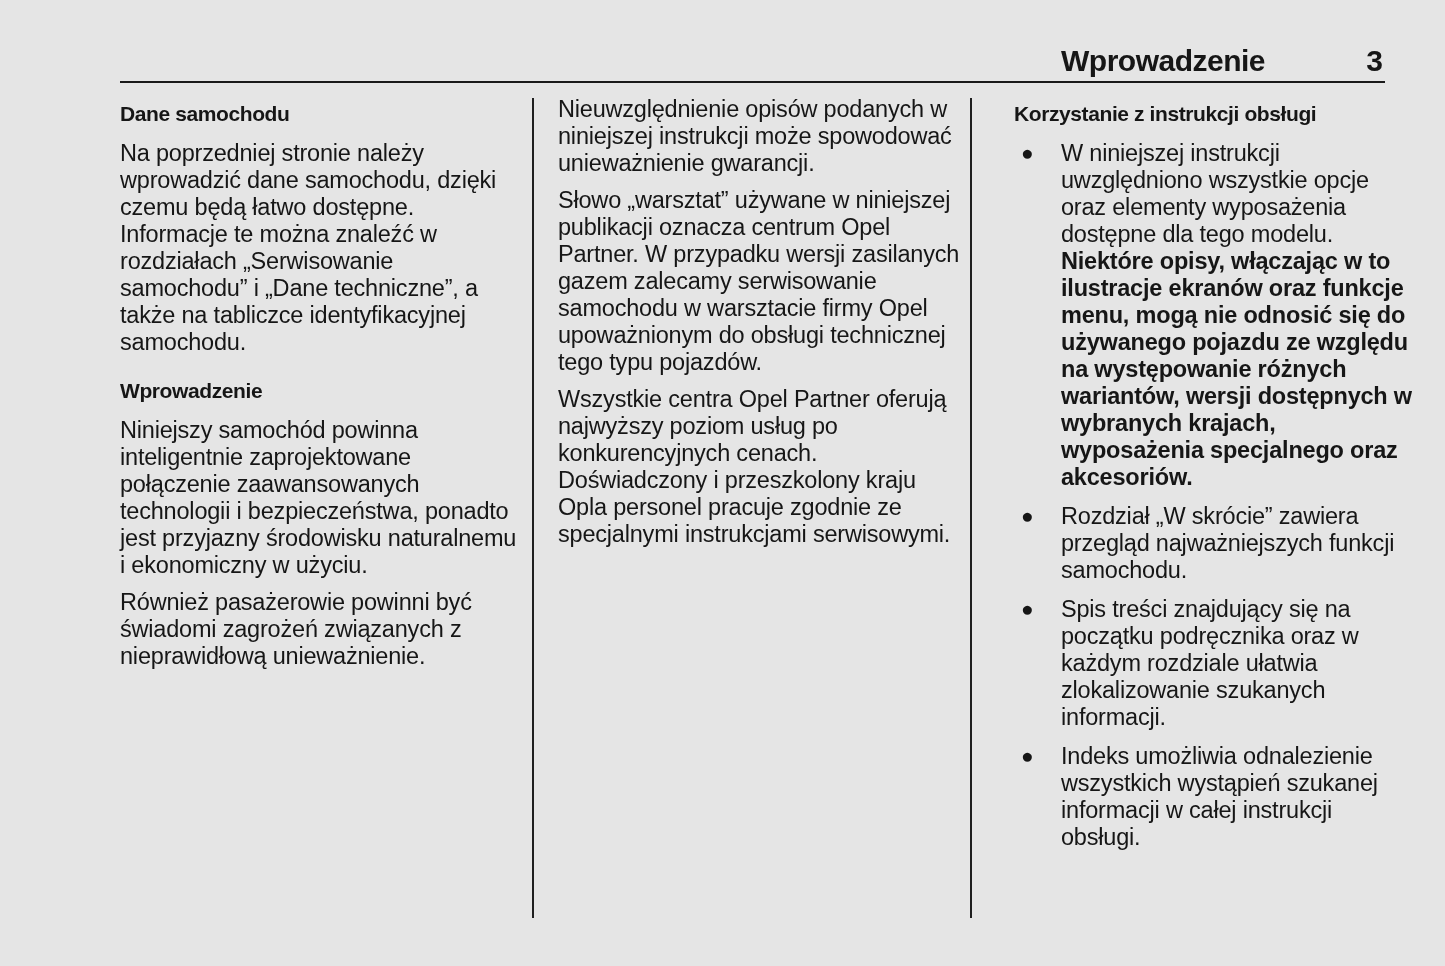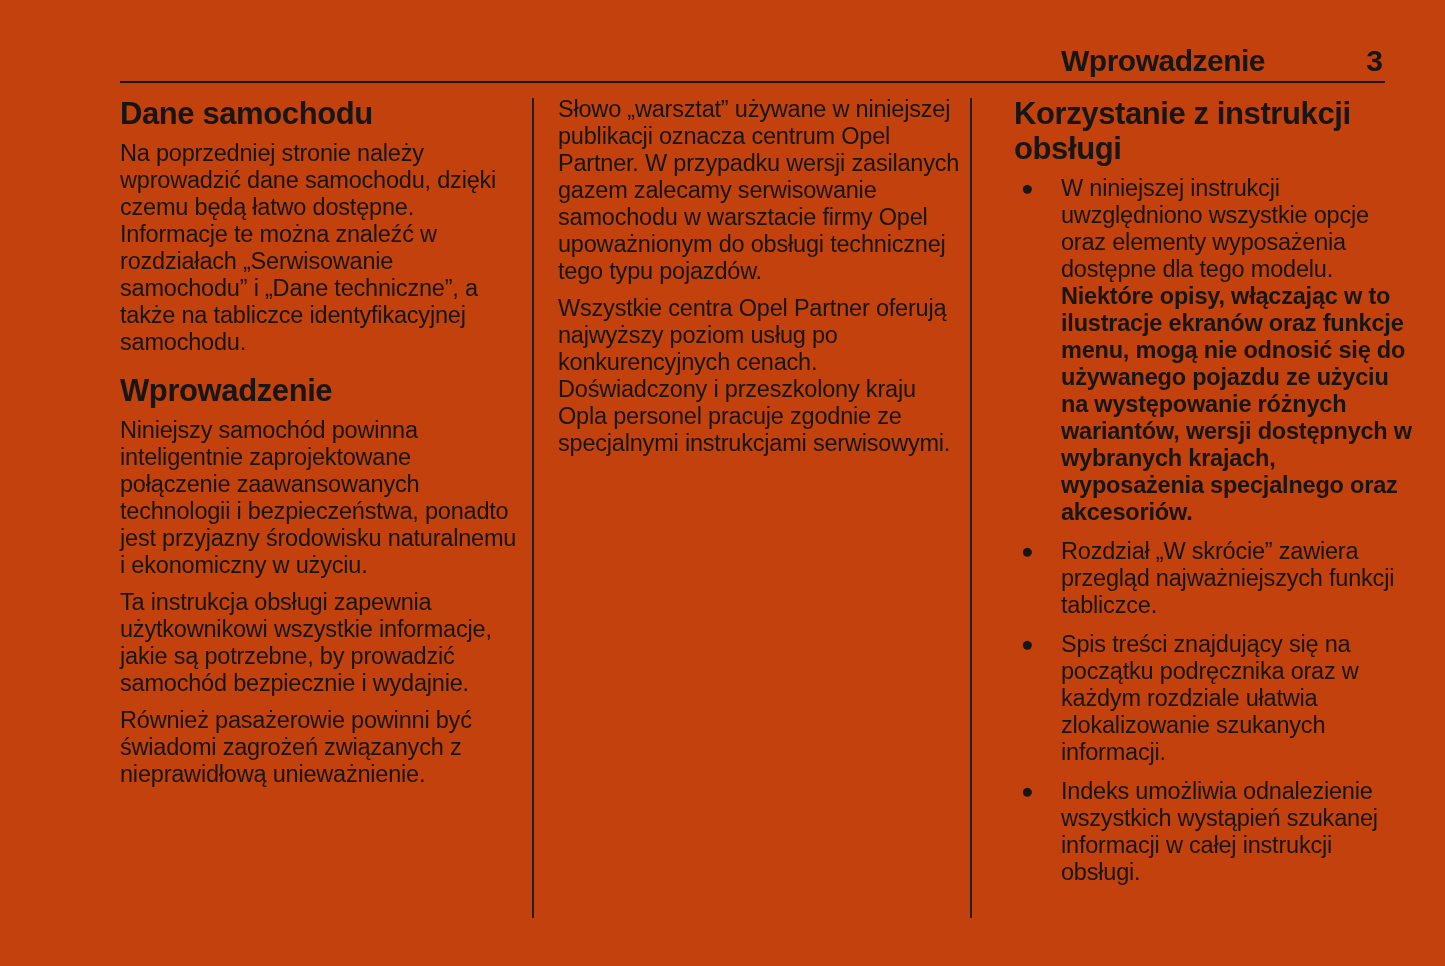--- a/index.html
+++ b/index.html
@@ -4,21 +4,21 @@
 <style>
   html, body {
     margin: 0;
     padding: 0;
     background: #ffffff;
   }
   .page {
     position: relative;
     width: 1445px;
     height: 966px;
-    background: #c2410c;
+    background: #e5e5e5;
     font-family: "Liberation Sans", sans-serif;
     color: #161616;
     overflow: hidden;
   }
   .header-title {
     position: absolute;
     top: 44px;
     right: 180px;
     font-size: 30px;
     font-weight: bold;
@@ -54,21 +54,21 @@
     top: 96px;
     font-size: 23.5px;
     line-height: 27px;
     letter-spacing: -0.2px;
   }
   .col1 { left: 120px; width: 402px; }
   .col2 { left: 558px; width: 402px; }
   .col3 { left: 994px; width: 398px; margin-left: 20px; }
 
   .col h2 {
-    font-size: 31px;
+    font-size: 21px;
     line-height: 35px;
     font-weight: bold;
     letter-spacing: -0.4px;
     margin: 0 0 9px 0;
   }
   .col h2.mt { margin-top: 17px; }
 
   .col p { margin: 0 0 10px 0; }
 
   .bullet-list {
@@ -99,39 +99,39 @@
   <div class="header-rule"></div>
 
   <div class="column-divider divider-left"></div>
   <div class="column-divider divider-right"></div>
 
   <section class="col col1">
     <h2>Dane samochodu</h2>
     <p>Na poprzedniej stronie należy wprowadzić dane samochodu, dzięki czemu będą łatwo dostępne. Informacje te można znaleźć w rozdziałach „Serwisowanie samochodu” i „Dane techniczne”, a także na tabliczce identyfikacyjnej samochodu.</p>
     <h2 class="mt">Wprowadzenie</h2>
     <p>Niniejszy samochód powinna inteligentnie zaprojektowane połączenie zaawansowanych technologii i bezpieczeństwa, ponadto jest przyjazny środowisku naturalnemu i ekonomiczny w użyciu.</p>
-    <p>Ta instrukcja obsługi zapewnia użytkownikowi wszystkie informacje, jakie są potrzebne, by prowadzić samochód bezpiecznie i wydajnie.</p>
     <p>Również pasażerowie powinni być świadomi zagrożeń związanych z nieprawidłową unieważnienie.</p>
   </section>
 
   <section class="col col2">
+    <p>Nieuwzględnienie opisów podanych w niniejszej instrukcji może spowodować unieważnienie gwarancji.</p>
     <p>Słowo „warsztat” używane w niniejszej publikacji oznacza centrum Opel Partner. W przypadku wersji zasilanych gazem zalecamy serwisowanie samochodu w warsztacie firmy Opel upoważnionym do obsługi technicznej tego typu pojazdów.</p>
     <p>Wszystkie centra Opel Partner oferują najwyższy poziom usług po konkurencyjnych cenach. Doświadczony i przeszkolony kraju Opla personel pracuje zgodnie ze specjalnymi instrukcjami serwisowymi.</p>
   </section>
 
   <section class="col col3">
     <h2>Korzystanie z instrukcji obsługi</h2>
     <ul class="bullet-list">
       <li class="bullet-item">
         <span class="bullet-glyph">●</span>
-        <span>W niniejszej instrukcji uwzględniono wszystkie opcje oraz elementy wyposażenia dostępne dla tego modelu. </span><span class="semibold">Niektóre opisy, włączając w to ilustracje ekranów oraz funkcje menu, mogą nie odnosić się do używanego pojazdu ze użyciu na występowanie różnych wariantów, wersji dostępnych w wybranych krajach, wyposażenia specjalnego oraz akcesoriów.</span>
+        <span>W niniejszej instrukcji uwzględniono wszystkie opcje oraz elementy wyposażenia dostępne dla tego modelu. </span><span class="semibold">Niektóre opisy, włączając w to ilustracje ekranów oraz funkcje menu, mogą nie odnosić się do używanego pojazdu ze względu na występowanie różnych wariantów, wersji dostępnych w wybranych krajach, wyposażenia specjalnego oraz akcesoriów.</span>
       </li>
       <li class="bullet-item">
         <span class="bullet-glyph">●</span>
-        <span>Rozdział „W skrócie” zawiera przegląd najważniejszych funkcji tabliczce.</span>
+        <span>Rozdział „W skrócie” zawiera przegląd najważniejszych funkcji samochodu.</span>
       </li>
       <li class="bullet-item">
         <span class="bullet-glyph">●</span>
         <span>Spis treści znajdujący się na początku podręcznika oraz w każdym rozdziale ułatwia zlokalizowanie szukanych informacji.</span>
       </li>
       <li class="bullet-item">
         <span class="bullet-glyph">●</span>
         <span>Indeks umożliwia odnalezienie wszystkich wystąpień szukanej informacji w całej instrukcji obsługi.</span>
       </li>
     </ul>

